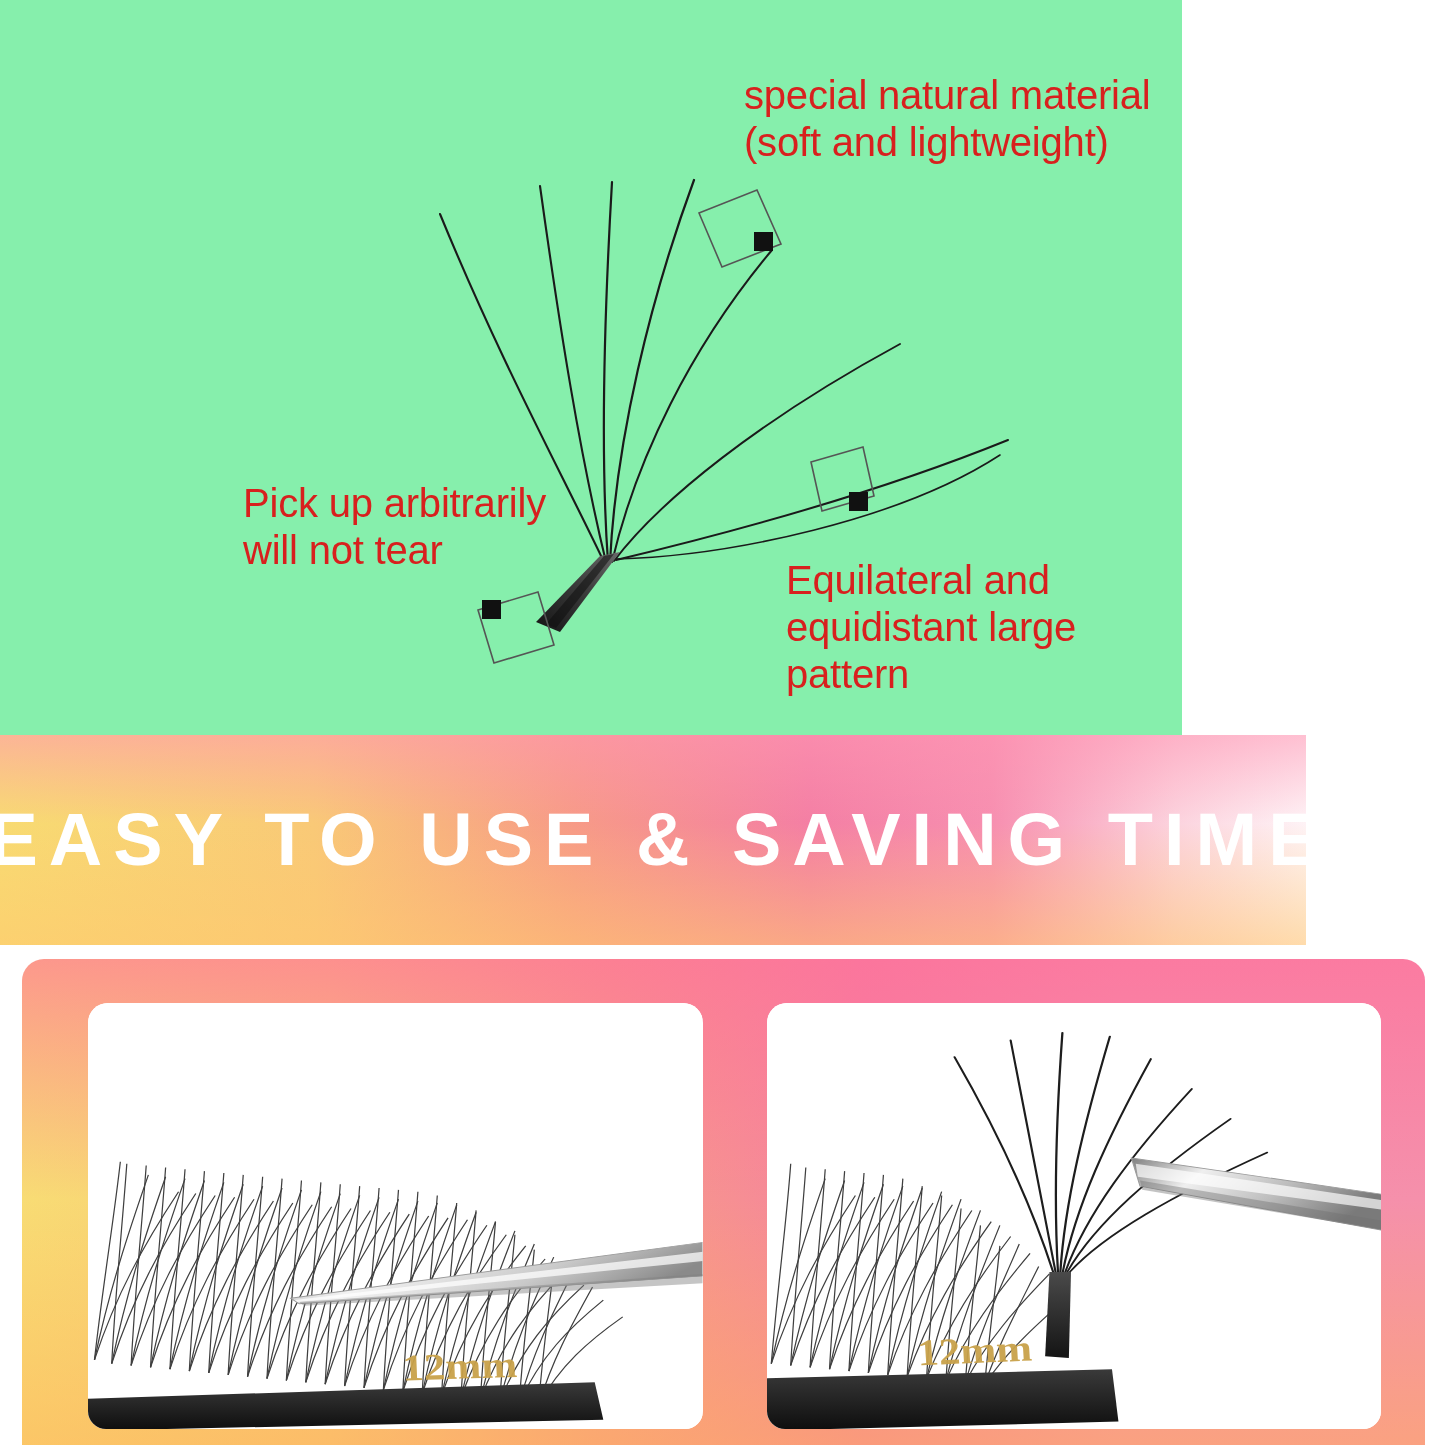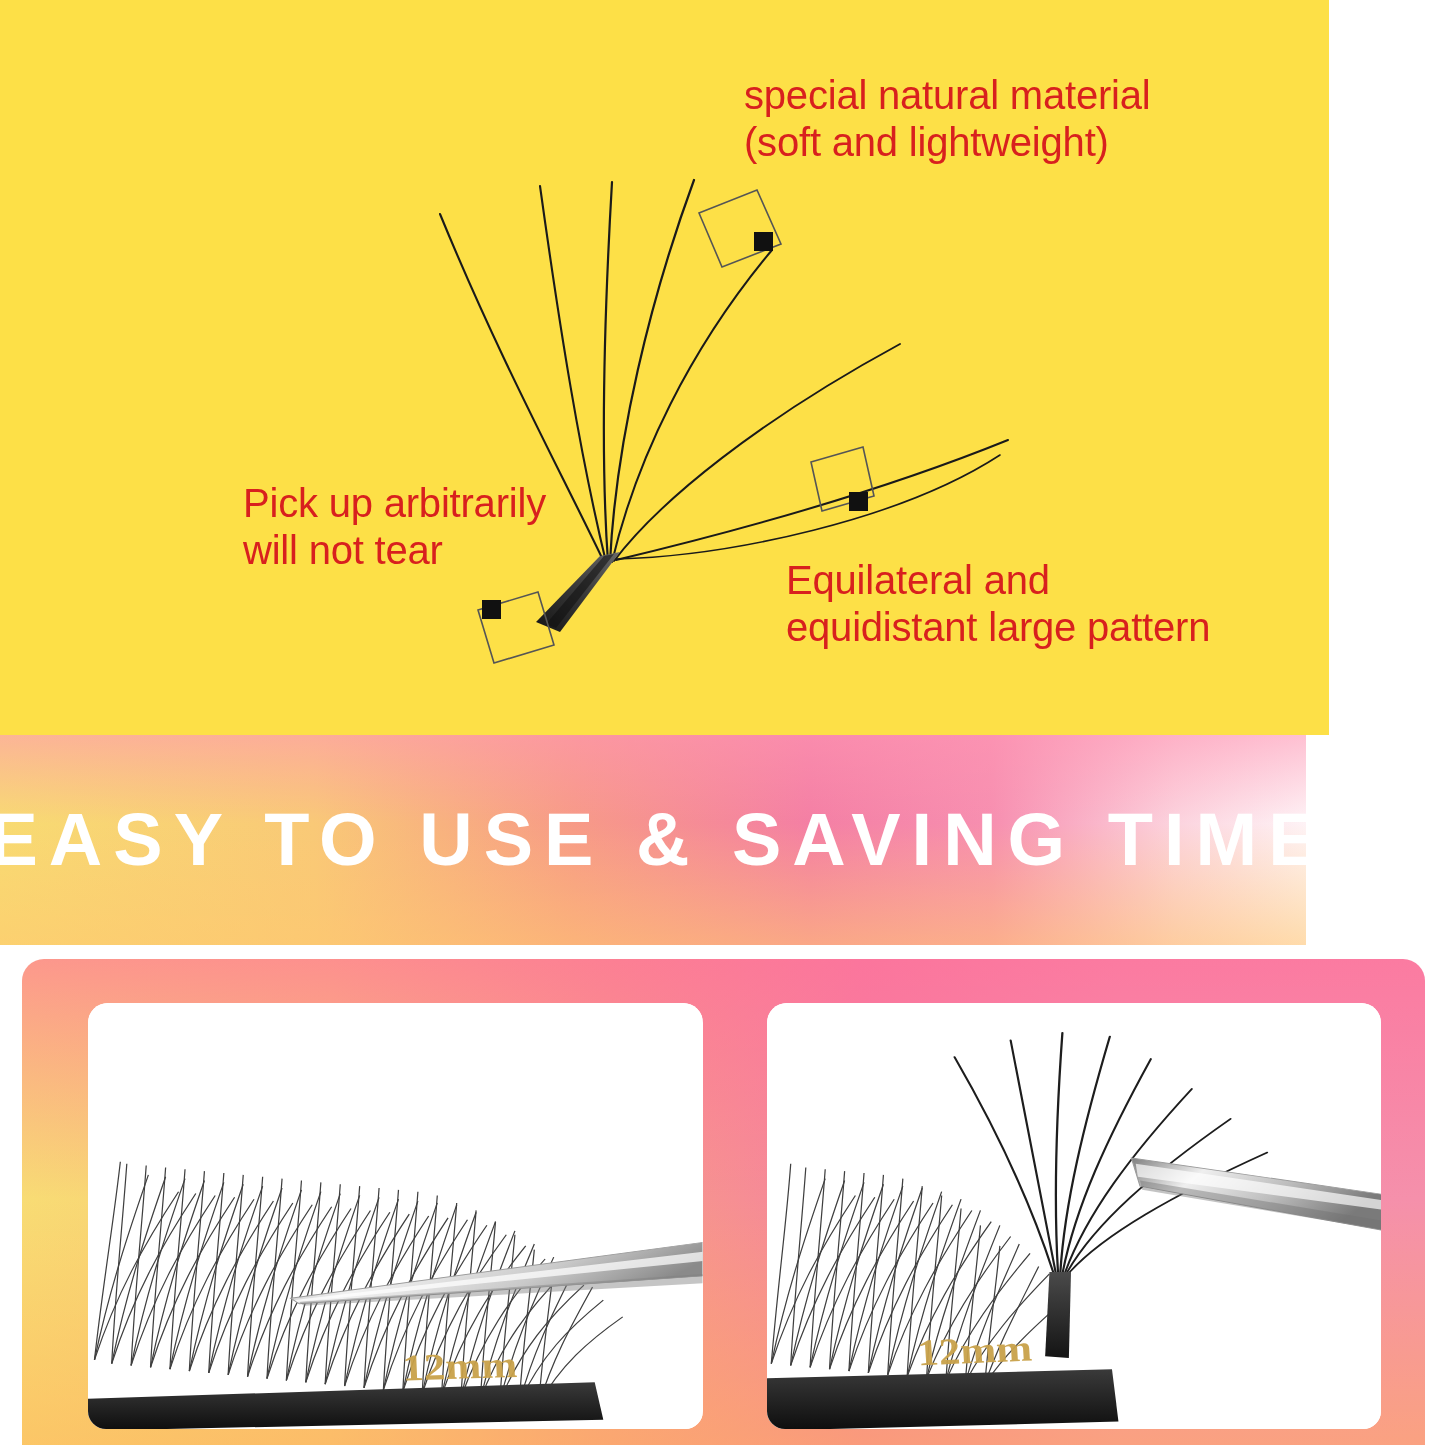--- a/index.html
+++ b/index.html
@@ -6,22 +6,22 @@
   * { margin:0; padding:0; box-sizing:border-box; }
   html,body { background:#ffffff; }
   body {
     width:1445px; height:1445px;
     font-family:"Liberation Sans", sans-serif;
     overflow:hidden; position:relative;
   }
 
   
   #top-section {
-    position:absolute; left:0; top:0; width:1329px; height:735px;
-    background:#fde047; overflow:hidden;
+    position:absolute; left:0; top:0; width:1182px; height:735px;
+    background:#86efac; overflow:hidden;
   }
 
   .callout {
     position:absolute;
     color:#D8201E;
     font-size:40px;
     line-height:1.18;
     font-weight:400;
     white-space:pre-line;
     letter-spacing:-0.2px;

